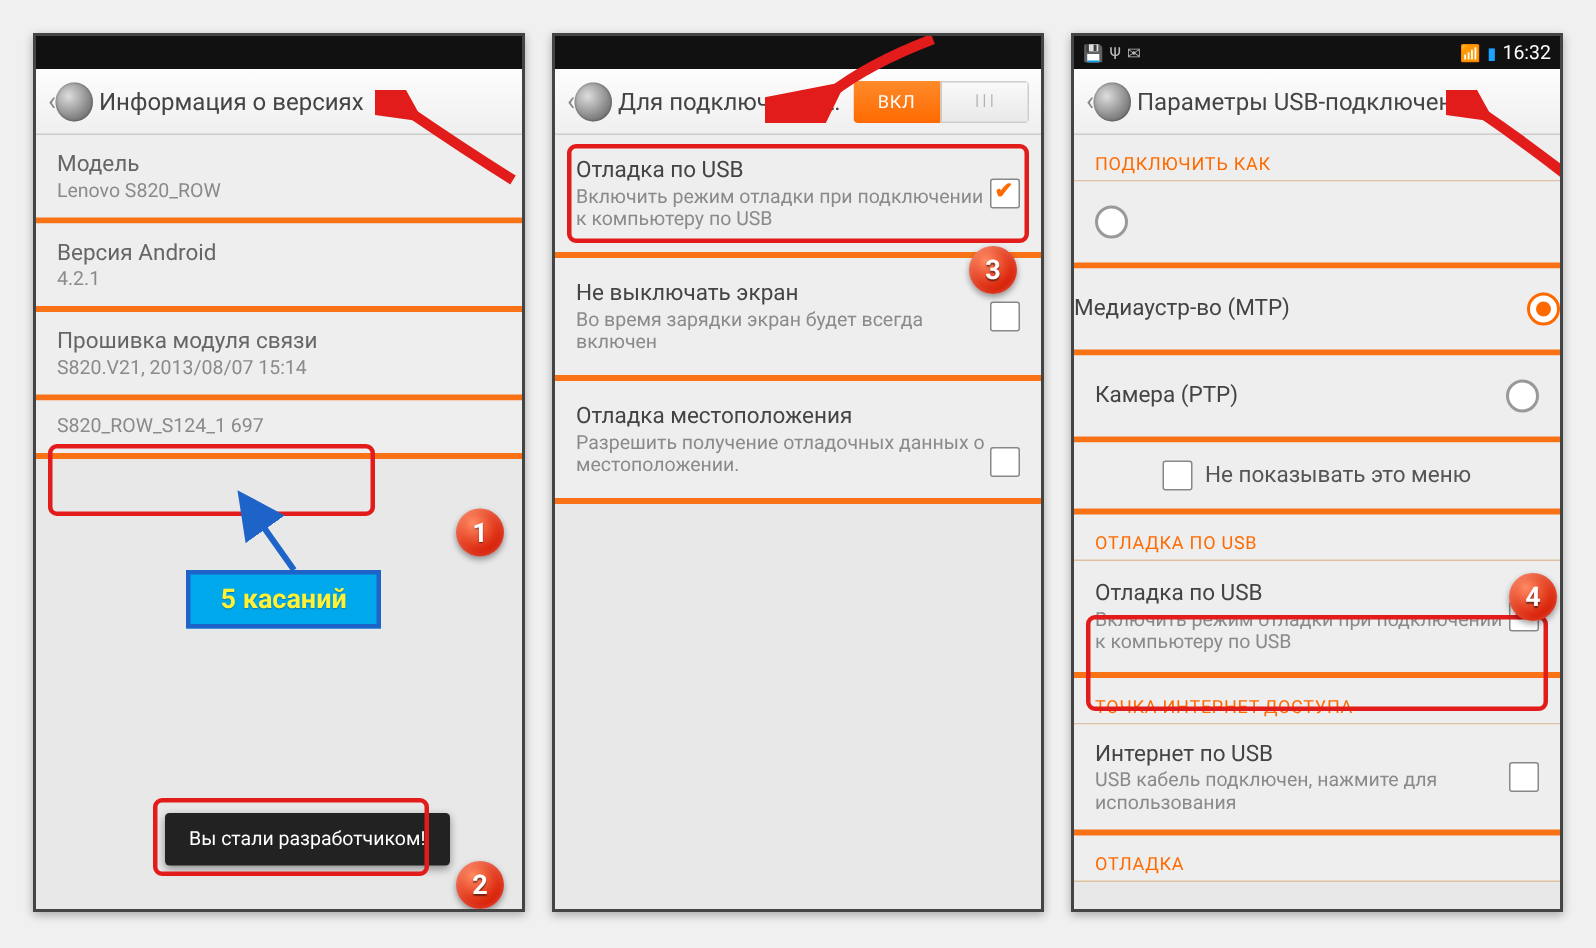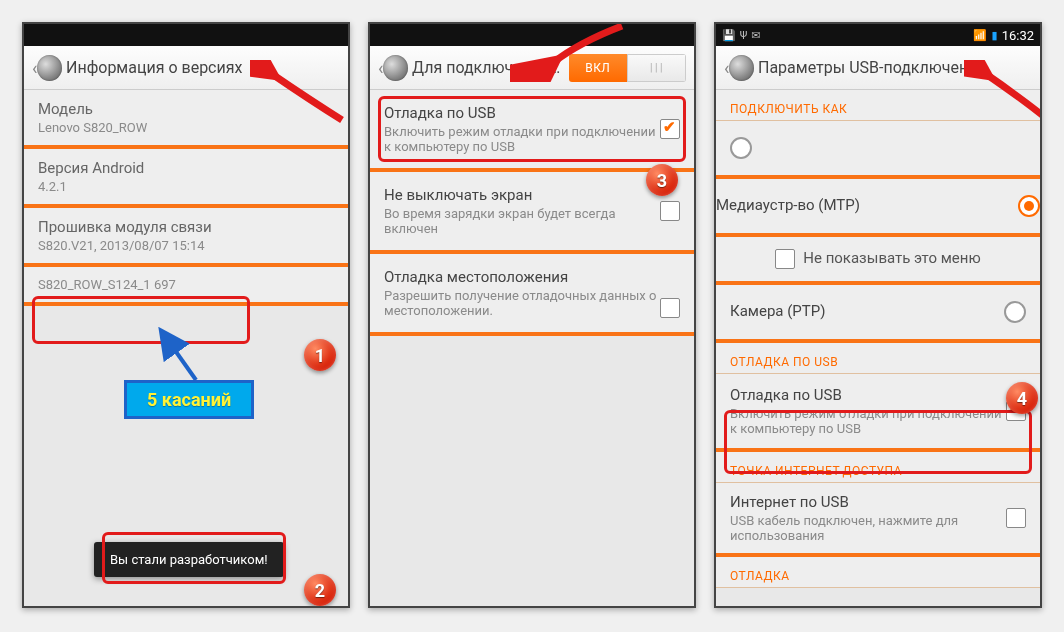--- a/index.html
+++ b/index.html
@@ -195,21 +195,21 @@
         <div class="li-title">Прошивка модуля связи</div>
         <div class="li-sub">S820.V21, 2013/08/07 15:14</div>
       </div>
       <div class="list-item">
         <div class="li-sub">S820_ROW_S124_1   697</div>
       </div>
     </div>
 
     <div class="tap-label" style="left:100px; top:356px;">5 касаний</div>
 
-    <div class="toast" style="left:70px; top:518px;">Вы стали разработчиком!</div>
+    <div class="toast" style="left:86px; top:518px;">Вы стали разработчиком!</div>
 
     <div class="hl-box" style="left:8px; top:272px; width:218px; height:48px;"></div>
 
     <div class="hl-box" style="left:78px; top:508px; width:184px; height:52px;"></div>
 
     <div class="badge" style="left:280px; top:315px;">1</div>
     <div class="badge" style="left:280px; top:550px;">2</div>
 
     <svg class="arrow" style="left:120px; top:296px; width:70px; height:70px;">
       <defs>
@@ -309,30 +309,30 @@
 
       <div class="list-item li-row" style="padding:16px 14px;">
         <div class="radio"></div>
       </div>
       <div class="list-item li-row" style="padding:16px 0;">
         <div class="li-text">
             <div class="li-title" style="color:#444">Медиаустр-во (MTP)</div>
           </div>
         <div class="radio checked"></div>
       </div>
+      <div class="list-item li-row" style="padding:16px 14px;">
+        <div class="li-text">
+            <div class="li-title" style="color:#444">Камера (PTP)</div>
+          </div>
+        <div class="radio"></div>
+      </div>
+
       <div class="list-item li-row" style="justify-content:center; padding:12px;">
         <div class="chk" style="margin-right:8px;"></div>
         <div class="li-title" style="color:#555">Не показывать это меню</div>
-      </div>
-
-      <div class="list-item li-row" style="padding:16px 14px;">
-        <div class="li-text">
-            <div class="li-title" style="color:#444">Камера (PTP)</div>
-          </div>
-        <div class="radio"></div>
       </div>
 
       <div class="section-header">ОТЛАДКА ПО USB</div>
 
       <div class="list-item li-row" style="padding:12px 14px;">
         <div class="li-text">
           <div class="li-title" style="color:#444">Отладка по USB</div>
           <div class="li-sub">Включить режим отладки при подключении к компьютеру по USB</div>
         </div>
         <div class="chk checked"></div>

